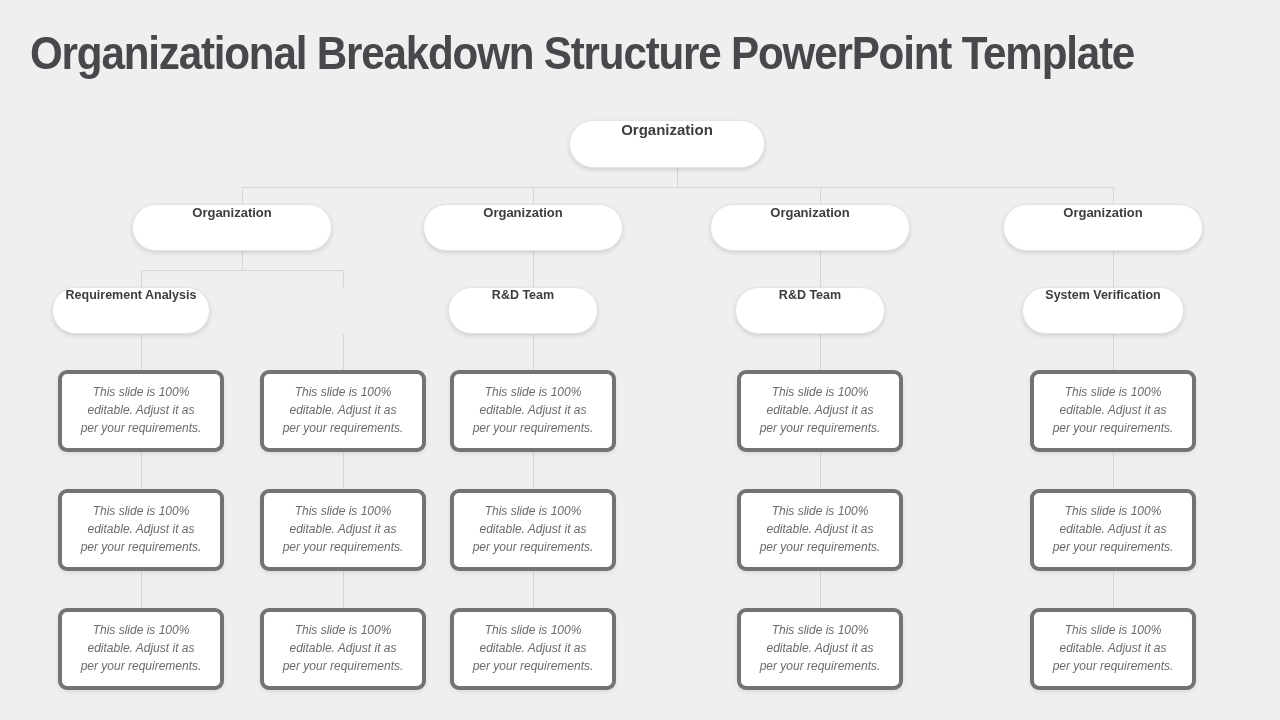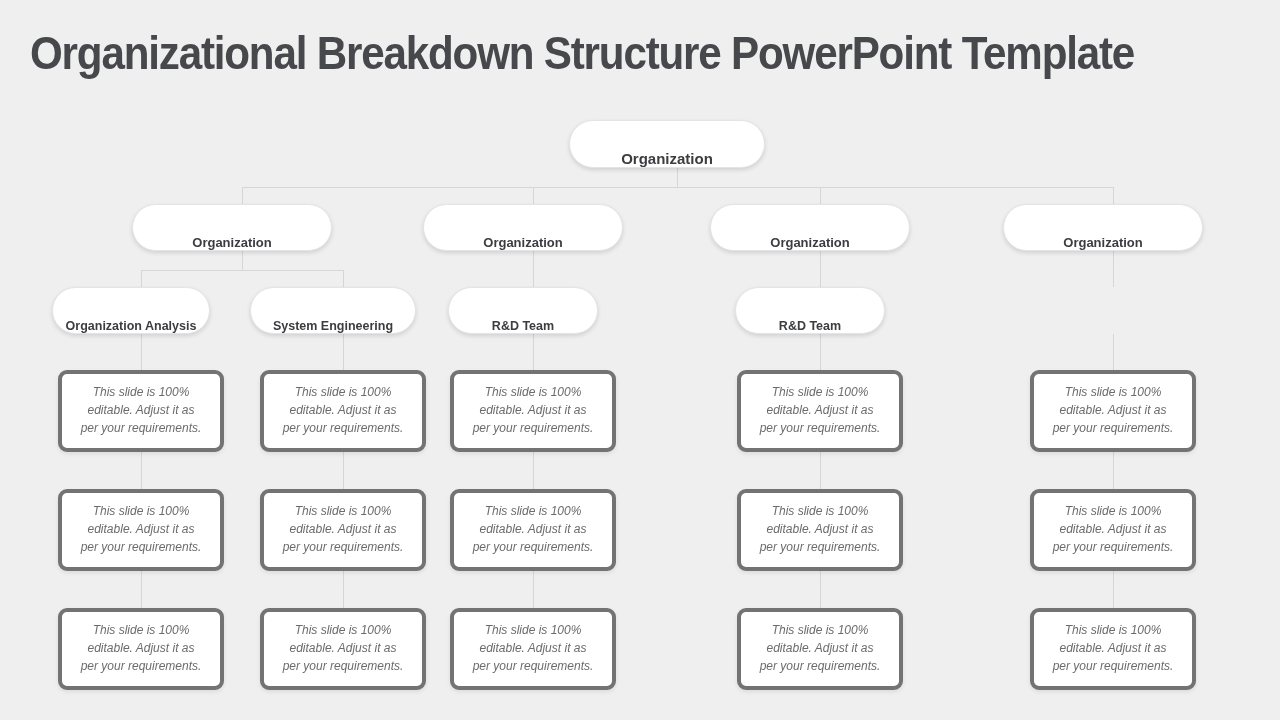--- a/index.html
+++ b/index.html
@@ -30,21 +30,21 @@
   .line.h { height: 1px; }
   
   .pill {
     position: absolute;
     height: 47px;
     background: #ffffff;
     border: 1px solid #e4e4e4;
     border-radius: 24px;
     box-shadow: 0 2px 4px rgba(0,0,0,0.13);
     display: flex;
-    align-items: flex-end;
+    align-items: flex-start;
     justify-content: center;
   }
   .pill::after {
     content: "";
     position: absolute;
     top: -3px;
     right: -21px;
     width: 53px;
     height: 53px;
     border-radius: 50%;
@@ -122,31 +122,31 @@
     <span class="pill-label">Organization</span>
   </div>
   <div class="pill l2" style="left: 710px; top: 204px; width: 200px; --accent: #EF7D3D;">
     <span class="pill-label">Organization</span>
   </div>
   <div class="pill l2" style="left: 1003px; top: 204px; width: 200px; --accent: #F8B427;">
     <span class="pill-label">Organization</span>
   </div>
 
   <div class="pill l3" style="left: 52px; top: 287px; width: 158px; --accent: #3365C3;">
-    <span class="pill-label">Organization Analysis</span>
-  </div>
-  <div class="pill l3" style="left: 250px; top: 287px; width: 166px; --accent: #3365C3;">
-    <span class="pill-label">System Engineering</span>
+    <span class="pill-label">Requirement Analysis</span>
   </div>
   <div class="pill l3" style="left: 448px; top: 287px; width: 150px; --accent: #70AD47;">
     <span class="pill-label">R&amp;D Team</span>
   </div>
   <div class="pill l3" style="left: 735px; top: 287px; width: 150px; --accent: #EF7D3D;">
     <span class="pill-label">R&amp;D Team</span>
   </div>
+  <div class="pill l3" style="left: 1022px; top: 287px; width: 162px; --accent: #F8B427;">
+    <span class="pill-label">System Verification</span>
+  </div>
 
   <div class="note-box" style="left:58px;top:370px">
       <p class="note-text">This slide is 100%
 editable. Adjust  it as
 per your requirements.</p>
     </div>
   <div class="note-box" style="left:260px;top:370px">
       <p class="note-text">This slide is 100%
 editable. Adjust  it as
 per your requirements.</p>

